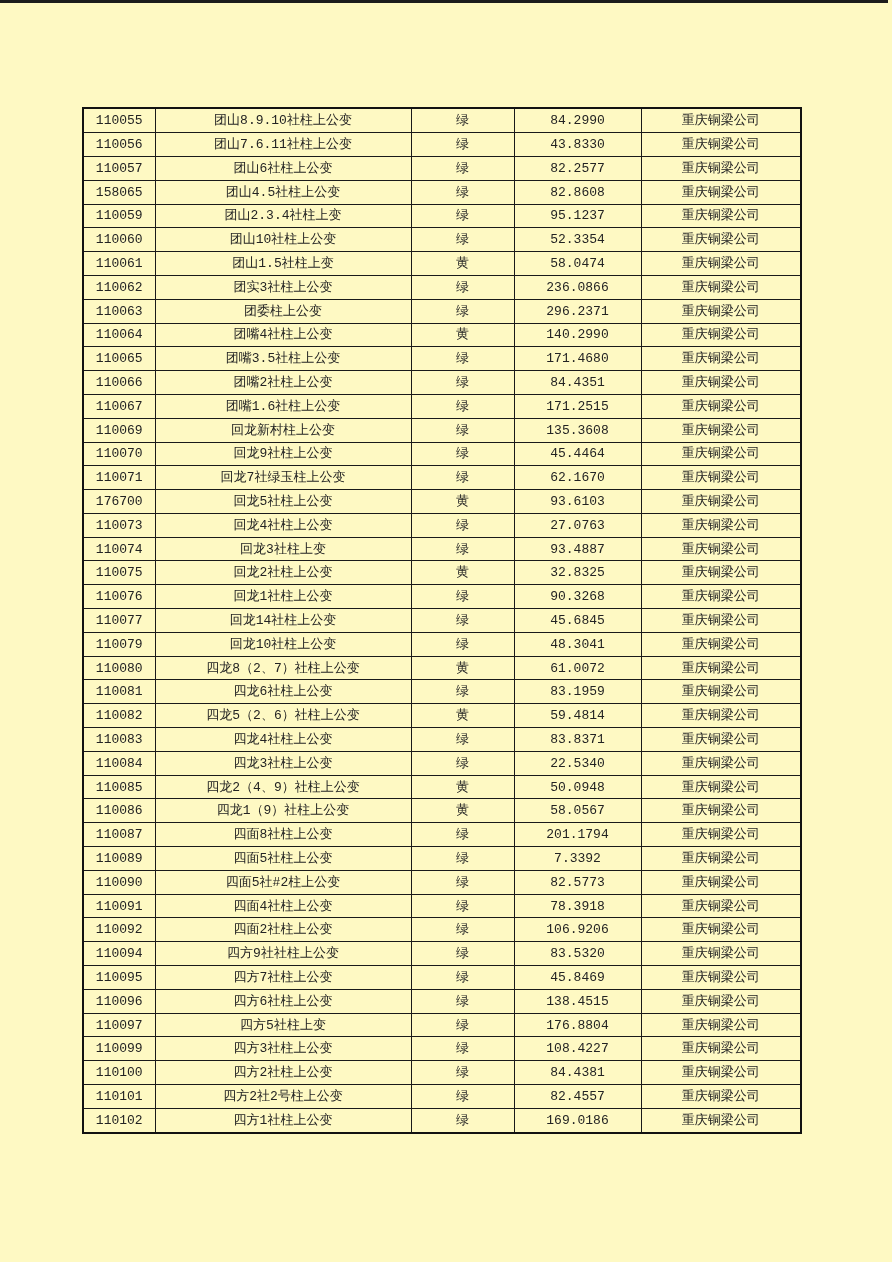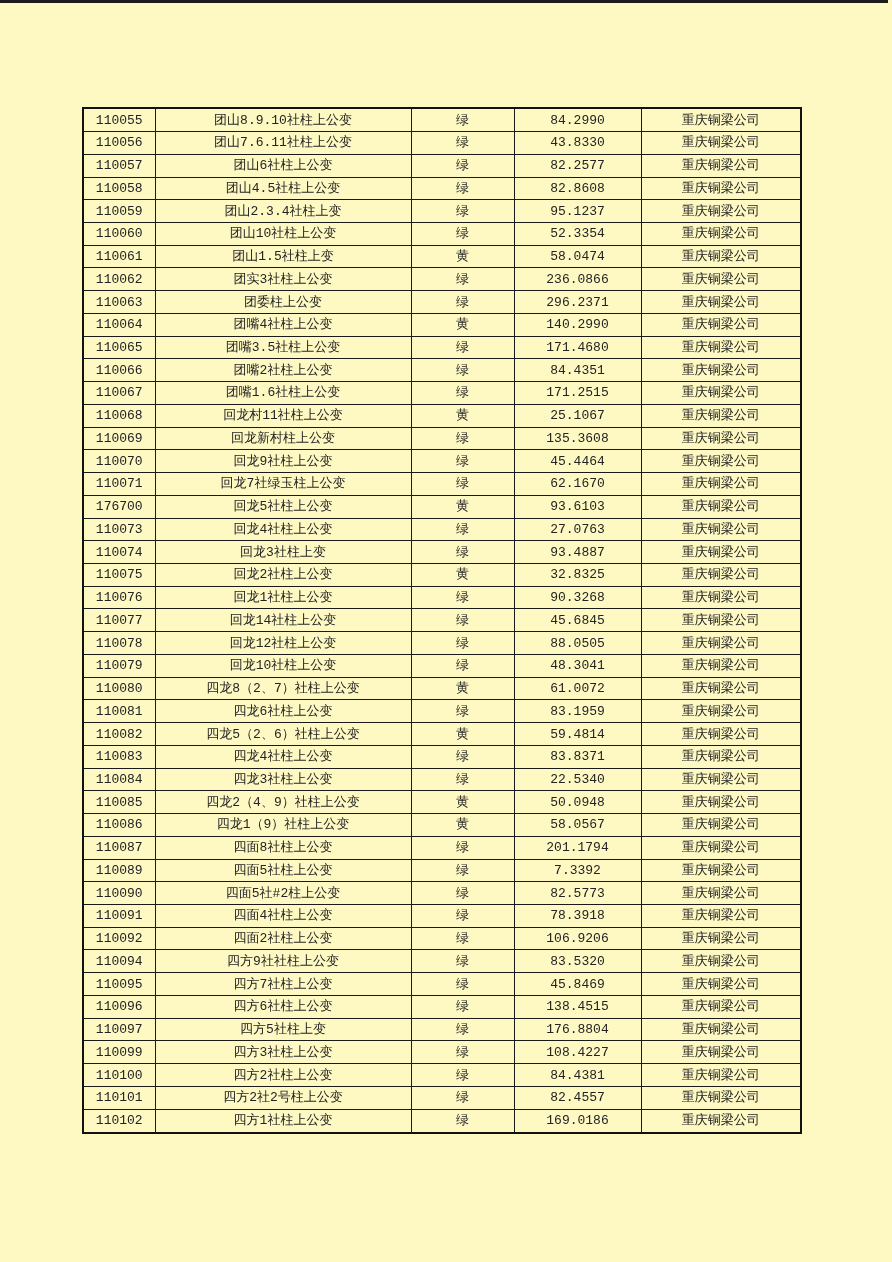--- a/index.html
+++ b/index.html
@@ -80,21 +80,21 @@
           <td>重庆铜梁公司</td>
         </tr>
         <tr>
           <td>110057</td>
           <td>团山6社柱上公变</td>
           <td>绿</td>
           <td>82.2577</td>
           <td>重庆铜梁公司</td>
         </tr>
         <tr>
-          <td>110058</td>
+          <td>158065</td>
           <td>团山4.5社柱上公变</td>
           <td>绿</td>
           <td>82.8608</td>
           <td>重庆铜梁公司</td>
         </tr>
         <tr>
           <td>110059</td>
           <td>团山2.3.4社柱上变</td>
           <td>绿</td>
           <td>95.1237</td>
@@ -150,27 +150,20 @@
           <td>重庆铜梁公司</td>
         </tr>
         <tr>
           <td>110067</td>
           <td>团嘴1.6社柱上公变</td>
           <td>绿</td>
           <td>171.2515</td>
           <td>重庆铜梁公司</td>
         </tr>
         <tr>
-          <td>110068</td>
-          <td>回龙村11社柱上公变</td>
-          <td>黄</td>
-          <td>25.1067</td>
-          <td>重庆铜梁公司</td>
-        </tr>
-        <tr>
           <td>110069</td>
           <td>回龙新村柱上公变</td>
           <td>绿</td>
           <td>135.3608</td>
           <td>重庆铜梁公司</td>
         </tr>
         <tr>
           <td>110070</td>
           <td>回龙9社柱上公变</td>
           <td>绿</td>
@@ -217,27 +210,20 @@
           <td>回龙1社柱上公变</td>
           <td>绿</td>
           <td>90.3268</td>
           <td>重庆铜梁公司</td>
         </tr>
         <tr>
           <td>110077</td>
           <td>回龙14社柱上公变</td>
           <td>绿</td>
           <td>45.6845</td>
-          <td>重庆铜梁公司</td>
-        </tr>
-        <tr>
-          <td>110078</td>
-          <td>回龙12社柱上公变</td>
-          <td>绿</td>
-          <td>88.0505</td>
           <td>重庆铜梁公司</td>
         </tr>
         <tr>
           <td>110079</td>
           <td>回龙10社柱上公变</td>
           <td>绿</td>
           <td>48.3041</td>
           <td>重庆铜梁公司</td>
         </tr>
         <tr>

